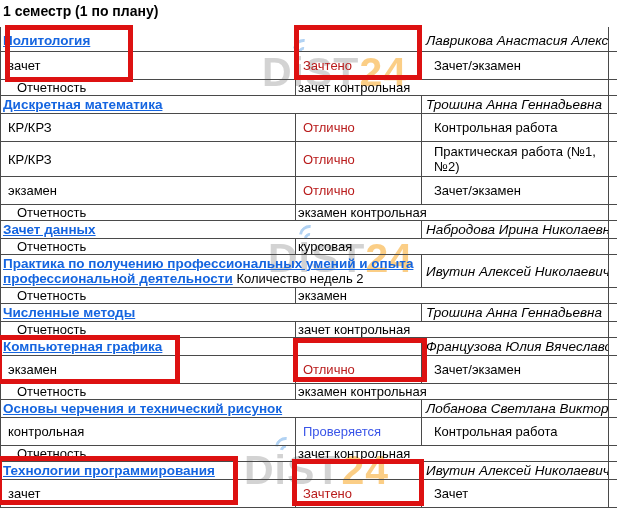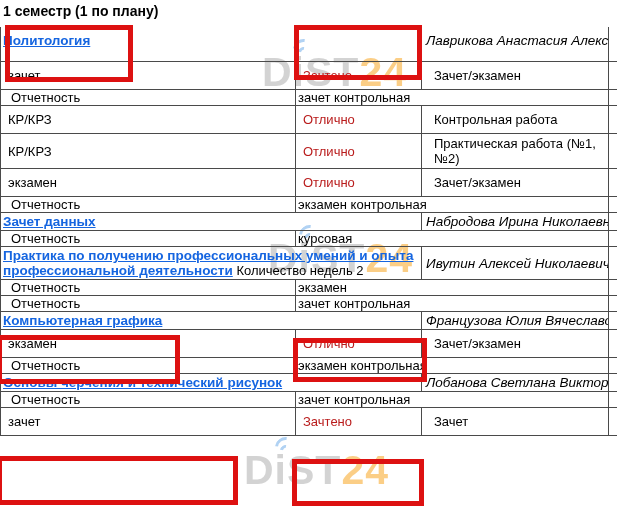--- a/index.html
+++ b/index.html
@@ -8,31 +8,31 @@
        font-family:"Liberation Sans",sans-serif;font-size:13px}
   .header{font-weight:bold;font-size:14px;padding:3px 1px 0 3px;height:22px}
 
   table{border-collapse:collapse;table-layout:fixed;width:617px;margin-top:5px;
         position:relative;z-index:2;background:transparent}
   td{border:1px solid #4a4a4a;vertical-align:middle;overflow:hidden;font-size:13px}
   tr:first-child td{border-top:none}
   td.c-cut{border-right:none;padding:0}
 
   .r-title td{height:18px;line-height:15px;padding:1px 2px 1px 2px}
-  .r-title.first td{height:24px;padding-top:6px;padding-bottom:13px}
+  .r-title.first td{height:24px;padding-top:6px;padding-bottom:3px}
   .r-title .c-teacher{font-style:italic;white-space:nowrap;padding-left:4px;font-size:13.5px}
   .subj{color:#1565e0;font-weight:bold;text-decoration:underline;font-size:13.5px}
   .suffix{color:#000;font-weight:normal}
 
   .r-data td{height:28px;padding:2px 2px 2px 7px}
   .r-data .c-work{padding-left:12px;line-height:15px}
   .g-green{color:#b91c1c}
   .g-blue{color:#3a55e8;cursor:pointer}
 
-  .r-otch td{height:16px;line-height:13px;padding:0 0 1px 10px}
+  .r-otch td{height:16px;line-height:13px;padding:0 0 1px 16px}
   .r-otch .c-rvalue{padding-left:2px}
 
   .wm{position:absolute;z-index:1;font-size:41px;font-weight:bold;letter-spacing:1px;
       white-space:nowrap;line-height:1;pointer-events:none}
   .wm .g{color:rgba(150,150,150,0.42)}
   .wm .o{color:rgba(247,166,35,0.55)}
   .arc{position:absolute;border:3px solid rgba(125,180,235,0.6);border-radius:50%;
        border-bottom-color:transparent;border-left-color:transparent;border-right-color:transparent;
        transform:rotate(-38deg)}
   .arc.small{width:11px;height:11px;left:36px;top:-5px}
@@ -78,20 +78,25 @@
         <td class="c-control"><span>зачет</span></td>
         <td class="c-grade"><span class="g-green">Зачтено</span></td>
         <td class="c-work"><span>Зачет/экзамен</span></td>
         <td class="c-cut"></td>
       </tr>
       <tr class="r-otch">
         <td class="c-rlabel"><span>Отчетность</span></td>
         <td class="c-rvalue" colspan="2"><span>зачет контрольная</span></td>
         <td class="c-cut"></td>
       </tr>
+      <tr class="r-title">
+        <td class="c-subject" colspan="2"><a class="subj" href="#">Дискретная математика</a></td>
+        <td class="c-teacher"><span>Трошина Анна Геннадьевна</span></td>
+        <td class="c-cut"></td>
+      </tr>
       <tr class="r-data">
         <td class="c-control"><span>КР/КРЗ</span></td>
         <td class="c-grade"><span class="g-green">Отлично</span></td>
         <td class="c-work"><span>Контрольная работа</span></td>
         <td class="c-cut"></td>
       </tr>
       <tr class="r-data">
         <td class="c-control"><span>КР/КРЗ</span></td>
         <td class="c-grade"><span class="g-green">Отлично</span></td>
         <td class="c-work"><span>Практическая работа (№1, №2)</span></td>
@@ -121,20 +126,25 @@
       <tr class="r-title">
         <td class="c-subject" colspan="2"><a class="subj" href="#">Практика по получению профессиональных умений и опыта профессиональной деятельности</a> <span class="suffix">Количество недель 2</span></td>
         <td class="c-teacher"><span>Ивутин Алексей Николаевич</span></td>
         <td class="c-cut"></td>
       </tr>
       <tr class="r-otch">
         <td class="c-rlabel"><span>Отчетность</span></td>
         <td class="c-rvalue" colspan="2"><span>экзамен</span></td>
         <td class="c-cut"></td>
       </tr>
+      <tr class="r-title">
+        <td class="c-subject" colspan="2"><a class="subj" href="#">Численные методы</a></td>
+        <td class="c-teacher"><span>Трошина Анна Геннадьевна</span></td>
+        <td class="c-cut"></td>
+      </tr>
       <tr class="r-otch">
         <td class="c-rlabel"><span>Отчетность</span></td>
         <td class="c-rvalue" colspan="2"><span>зачет контрольная</span></td>
         <td class="c-cut"></td>
       </tr>
       <tr class="r-title">
         <td class="c-subject" colspan="2"><a class="subj" href="#">Компьютерная графика</a></td>
         <td class="c-teacher"><span>Французова Юлия Вячеславов</span></td>
         <td class="c-cut"></td>
       </tr>
@@ -147,23 +157,34 @@
       <tr class="r-otch">
         <td class="c-rlabel"><span>Отчетность</span></td>
         <td class="c-rvalue" colspan="2"><span>экзамен контрольная</span></td>
         <td class="c-cut"></td>
       </tr>
       <tr class="r-title">
         <td class="c-subject" colspan="2"><a class="subj" href="#">Основы черчения и технический рисунок</a></td>
         <td class="c-teacher"><span>Лобанова Светлана Викторов</span></td>
         <td class="c-cut"></td>
       </tr>
+      <tr class="r-data">
+        <td class="c-control"><span>контрольная</span></td>
+        <td class="c-grade"><span class="g-blue">Проверяется</span></td>
+        <td class="c-work"><span>Контрольная работа</span></td>
+        <td class="c-cut"></td>
+      </tr>
       <tr class="r-otch">
         <td class="c-rlabel"><span>Отчетность</span></td>
         <td class="c-rvalue" colspan="2"><span>зачет контрольная</span></td>
+        <td class="c-cut"></td>
+      </tr>
+      <tr class="r-title">
+        <td class="c-subject" colspan="2"><a class="subj" href="#">Технологии программирования</a></td>
+        <td class="c-teacher"><span>Ивутин Алексей Николаевич</span></td>
         <td class="c-cut"></td>
       </tr>
       <tr class="r-data">
         <td class="c-control"><span>зачет</span></td>
         <td class="c-grade"><span class="g-green">Зачтено</span></td>
         <td class="c-work"><span>Зачет</span></td>
         <td class="c-cut"></td>
       </tr>
     </tbody>
 </table>

